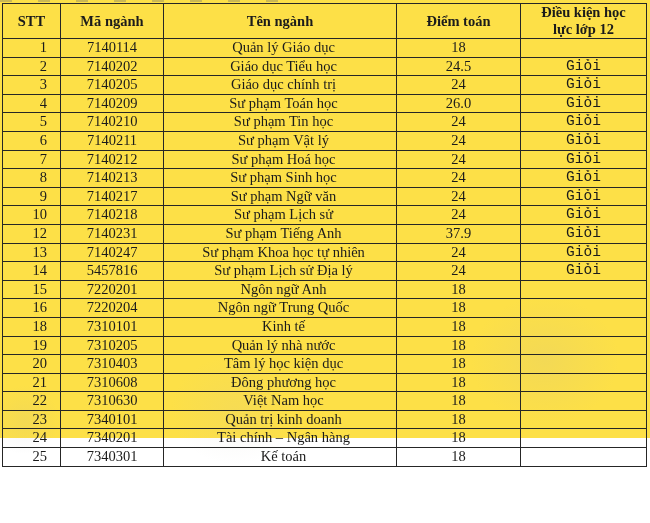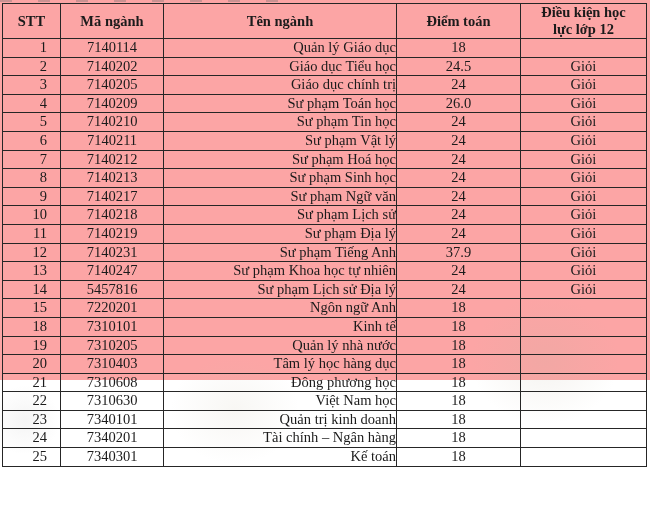--- a/index.html
+++ b/index.html
@@ -8,22 +8,22 @@
     width: 650px;
     height: 523px;
     background: #ffffff;
     font-family: "Liberation Serif", "DejaVu Serif", serif;
     color: #1b1b1b;
     overflow: hidden;
   }
   .page {
     position: relative;
     width: 650px;
-    height: 380px;
-    background: #fca5a5;
+    height: 438px;
+    background: #fde047;
   }
   
   .top-remnant {
     position: absolute;
     top: 0; left: 175;
     width: 300px; height: 2px;
     background: repeating-linear-gradient(90deg,
       rgba(110,110,110,0.35) 0 12px, transparent 12px 38px);
     pointer-events: none;
   }
@@ -63,23 +63,23 @@
     line-height: 17.6px;
     vertical-align: middle;
   }
   col.c0 { width: 58px; }
   col.c1 { width: 103px; }
   col.c2 { width: 233px; }
   col.c3 { width: 124px; }
   col.c4 { width: 126px; }
   td.c0 { text-align: right; padding-right: 13px; }
   td.c1 { text-align: center; }
-  td.c2 { text-align: right; padding-left: 7px; }
+  td.c2 { text-align: center; padding-left: 7px; }
   td.c3 { text-align: center; }
-  td.c4 { text-align: center; }
+  td.c4 { text-align: center; font-family: Liberation Mono, monospace; }
 </style>
 </head>
 <body>
 
 <div class="page">
   <div class="top-remnant"></div>
   <div class="blob b1"></div>
   <div class="blob b2"></div>
   <div class="blob b3"></div>
 
@@ -166,27 +166,20 @@
           <td class="c4">Giỏi</td>
         </tr>
         <tr>
           <td class="c0">10</td>
           <td class="c1">7140218</td>
           <td class="c2">Sư phạm Lịch sử</td>
           <td class="c3">24</td>
           <td class="c4">Giỏi</td>
         </tr>
         <tr>
-          <td class="c0">11</td>
-          <td class="c1">7140219</td>
-          <td class="c2">Sư phạm Địa lý</td>
-          <td class="c3">24</td>
-          <td class="c4">Giỏi</td>
-        </tr>
-        <tr>
           <td class="c0">12</td>
           <td class="c1">7140231</td>
           <td class="c2">Sư phạm Tiếng Anh</td>
           <td class="c3">37.9</td>
           <td class="c4">Giỏi</td>
         </tr>
         <tr>
           <td class="c0">13</td>
           <td class="c1">7140247</td>
           <td class="c2">Sư phạm Khoa học tự nhiên</td>
@@ -201,37 +194,44 @@
           <td class="c4">Giỏi</td>
         </tr>
         <tr>
           <td class="c0">15</td>
           <td class="c1">7220201</td>
           <td class="c2">Ngôn ngữ Anh</td>
           <td class="c3">18</td>
           <td class="c4"></td>
         </tr>
         <tr>
+          <td class="c0">16</td>
+          <td class="c1">7220204</td>
+          <td class="c2">Ngôn ngữ Trung Quốc</td>
+          <td class="c3">18</td>
+          <td class="c4"></td>
+        </tr>
+        <tr>
           <td class="c0">18</td>
           <td class="c1">7310101</td>
           <td class="c2">Kinh tế</td>
           <td class="c3">18</td>
           <td class="c4"></td>
         </tr>
         <tr>
           <td class="c0">19</td>
           <td class="c1">7310205</td>
           <td class="c2">Quản lý nhà nước</td>
           <td class="c3">18</td>
           <td class="c4"></td>
         </tr>
         <tr>
           <td class="c0">20</td>
           <td class="c1">7310403</td>
-          <td class="c2">Tâm lý học hàng dục</td>
+          <td class="c2">Tâm lý học kiện dục</td>
           <td class="c3">18</td>
           <td class="c4"></td>
         </tr>
         <tr>
           <td class="c0">21</td>
           <td class="c1">7310608</td>
           <td class="c2">Đông phương học</td>
           <td class="c3">18</td>
           <td class="c4"></td>
         </tr>

